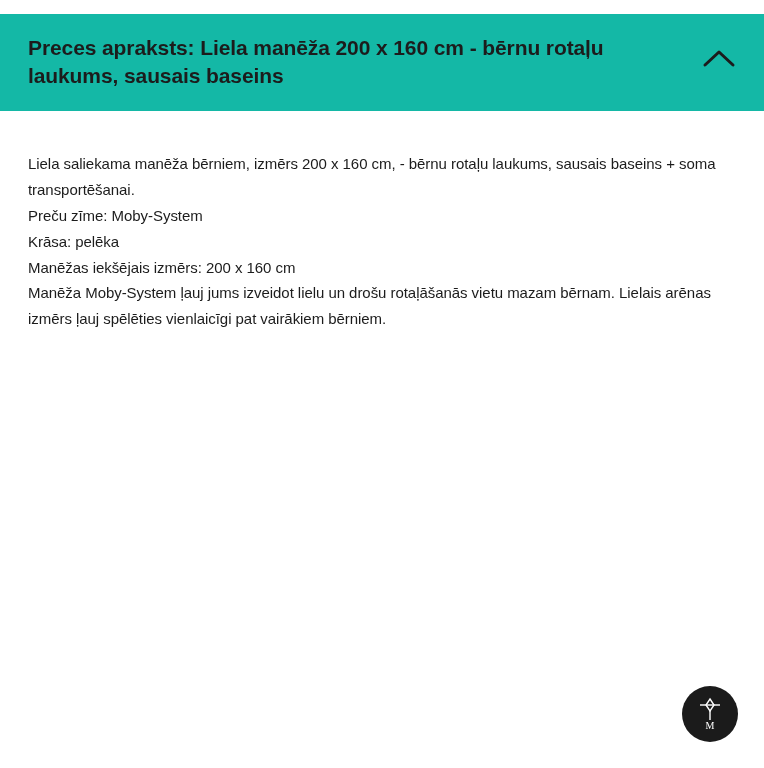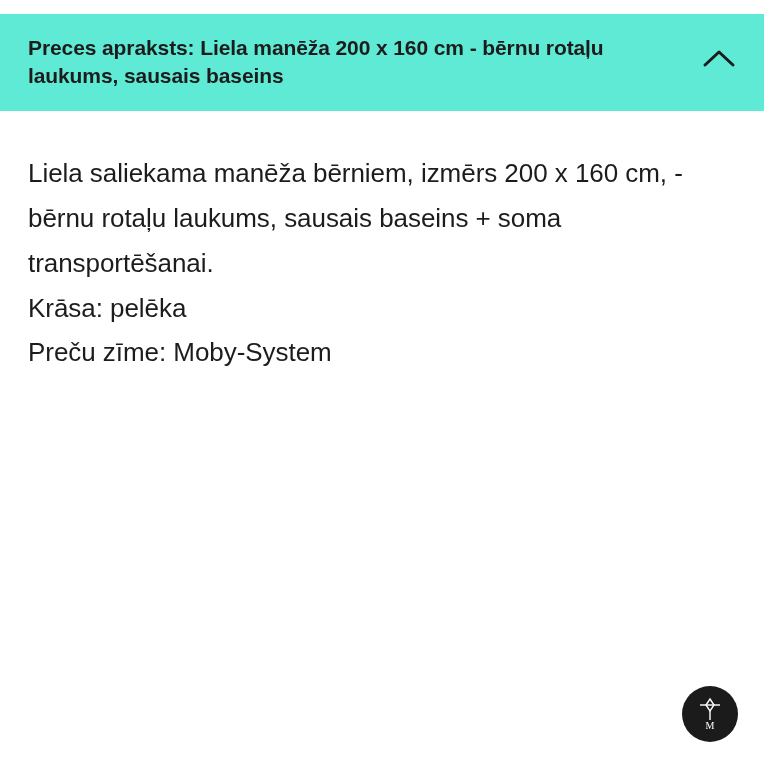--- a/index.html
+++ b/index.html
@@ -24,21 +24,21 @@
   }
 
   
   .top-strip {
     height: 14px;
     background: #ffffff;
   }
 
   
   .accordion-header {
-    background: #5eead4;
+    background: #14b8a6;
     padding: 20px 22px 22px 28px;
     display: flex;
     align-items: flex-start;
     justify-content: space-between;
     min-height: 72px;
     box-sizing: border-box;
   }
 
   .accordion-title {
     font-size: 21px;
@@ -65,21 +65,21 @@
     display: block;
   }
 
   
   .content {
     padding: 40px 28px 0 28px;
     box-sizing: border-box;
   }
 
   .para {
-    font-size: 26px;
+    font-size: 15px;
     line-height: 1.72;
     color: #1c1c1c;
     margin: 0;
     letter-spacing: -0.05px;
   }
 
   .para + .para {
     margin-top: 0;
   }
 
@@ -114,22 +114,24 @@
     <div class="accordion-title">Preces apraksts: Liela manēža 200 x 160 cm - bērnu rotaļu laukums, sausais baseins</div>
     <div class="chevron-btn">
       <svg width="34" height="22" viewBox="0 0 34 22" aria-hidden="true">
         <polyline points="3,18 17,5 31,18" fill="none" stroke="#1c1c1c" stroke-width="3" stroke-linecap="round" stroke-linejoin="round"></polyline>
       </svg>
     </div>
   </div>
 
   <div class="content">
     <p class="para">Liela saliekama manēža bērniem, izmērs 200 x 160 cm, - bērnu rotaļu laukums, sausais baseins + soma transportēšanai.</p>
+    <p class="para">Preču zīme: Moby-System</p>
     <p class="para">Krāsa: pelēka</p>
-    <p class="para">Preču zīme: Moby-System</p>
+    <p class="para">Manēžas iekšējais izmērs: 200 x 160 cm</p>
+    <p class="para">Manēža Moby-System ļauj jums izveidot lielu un drošu rotaļāšanās vietu mazam bērnam. Lielais arēnas izmērs ļauj spēlēties vienlaicīgi pat vairākiem bērniem.</p>
     <div class="para-gap"></div>
   </div>
 
   <div class="badge">
     <svg width="30" height="36" viewBox="0 0 30 36" aria-hidden="true">
       <polygon points="15,3 19,9 15,15 11,9" fill="none" stroke="#ffffff" stroke-width="1.4"></polygon>
       <line x1="5" y1="9" x2="25" y2="9" stroke="#ffffff" stroke-width="1.4"></line>
       <line x1="15" y1="15" x2="15" y2="24" stroke="#ffffff" stroke-width="1.4"></line>
       <text x="15" y="33" font-family="Liberation Serif, serif" font-size="10" fill="#ffffff" text-anchor="middle">M</text>
     </svg>

